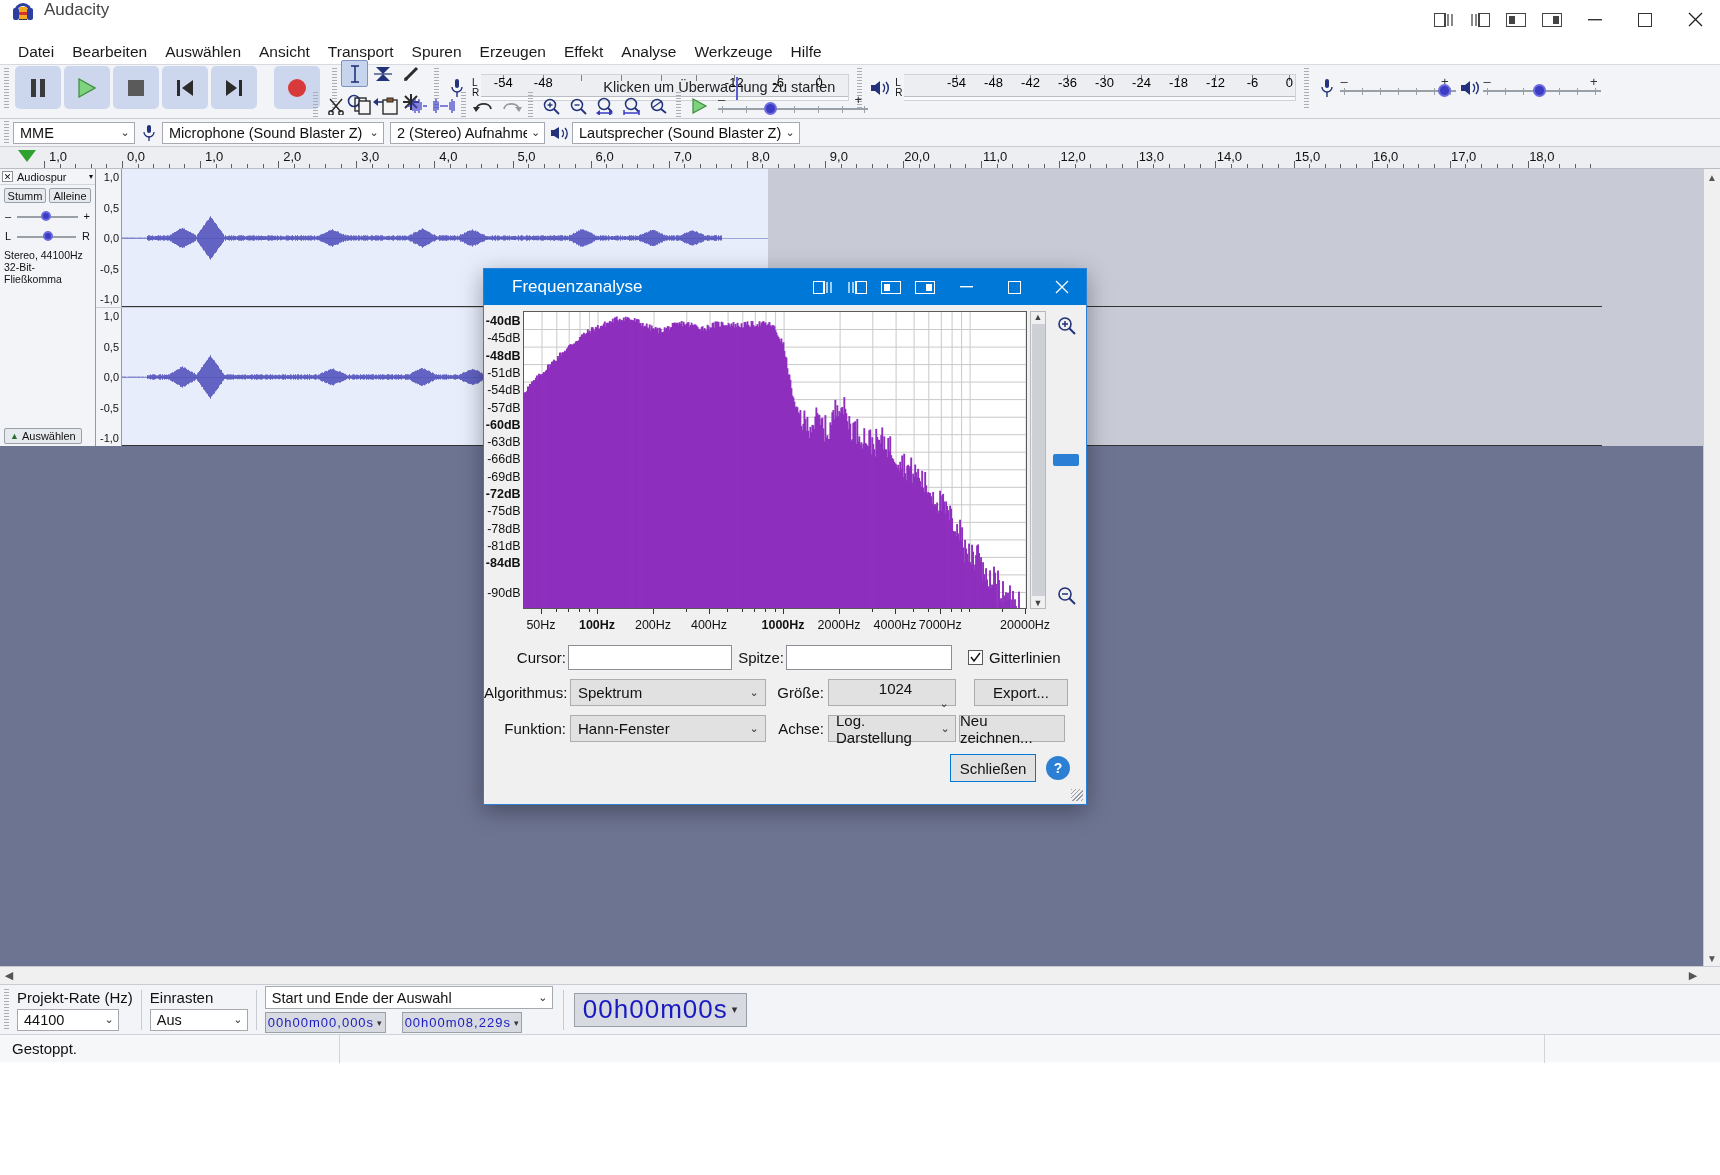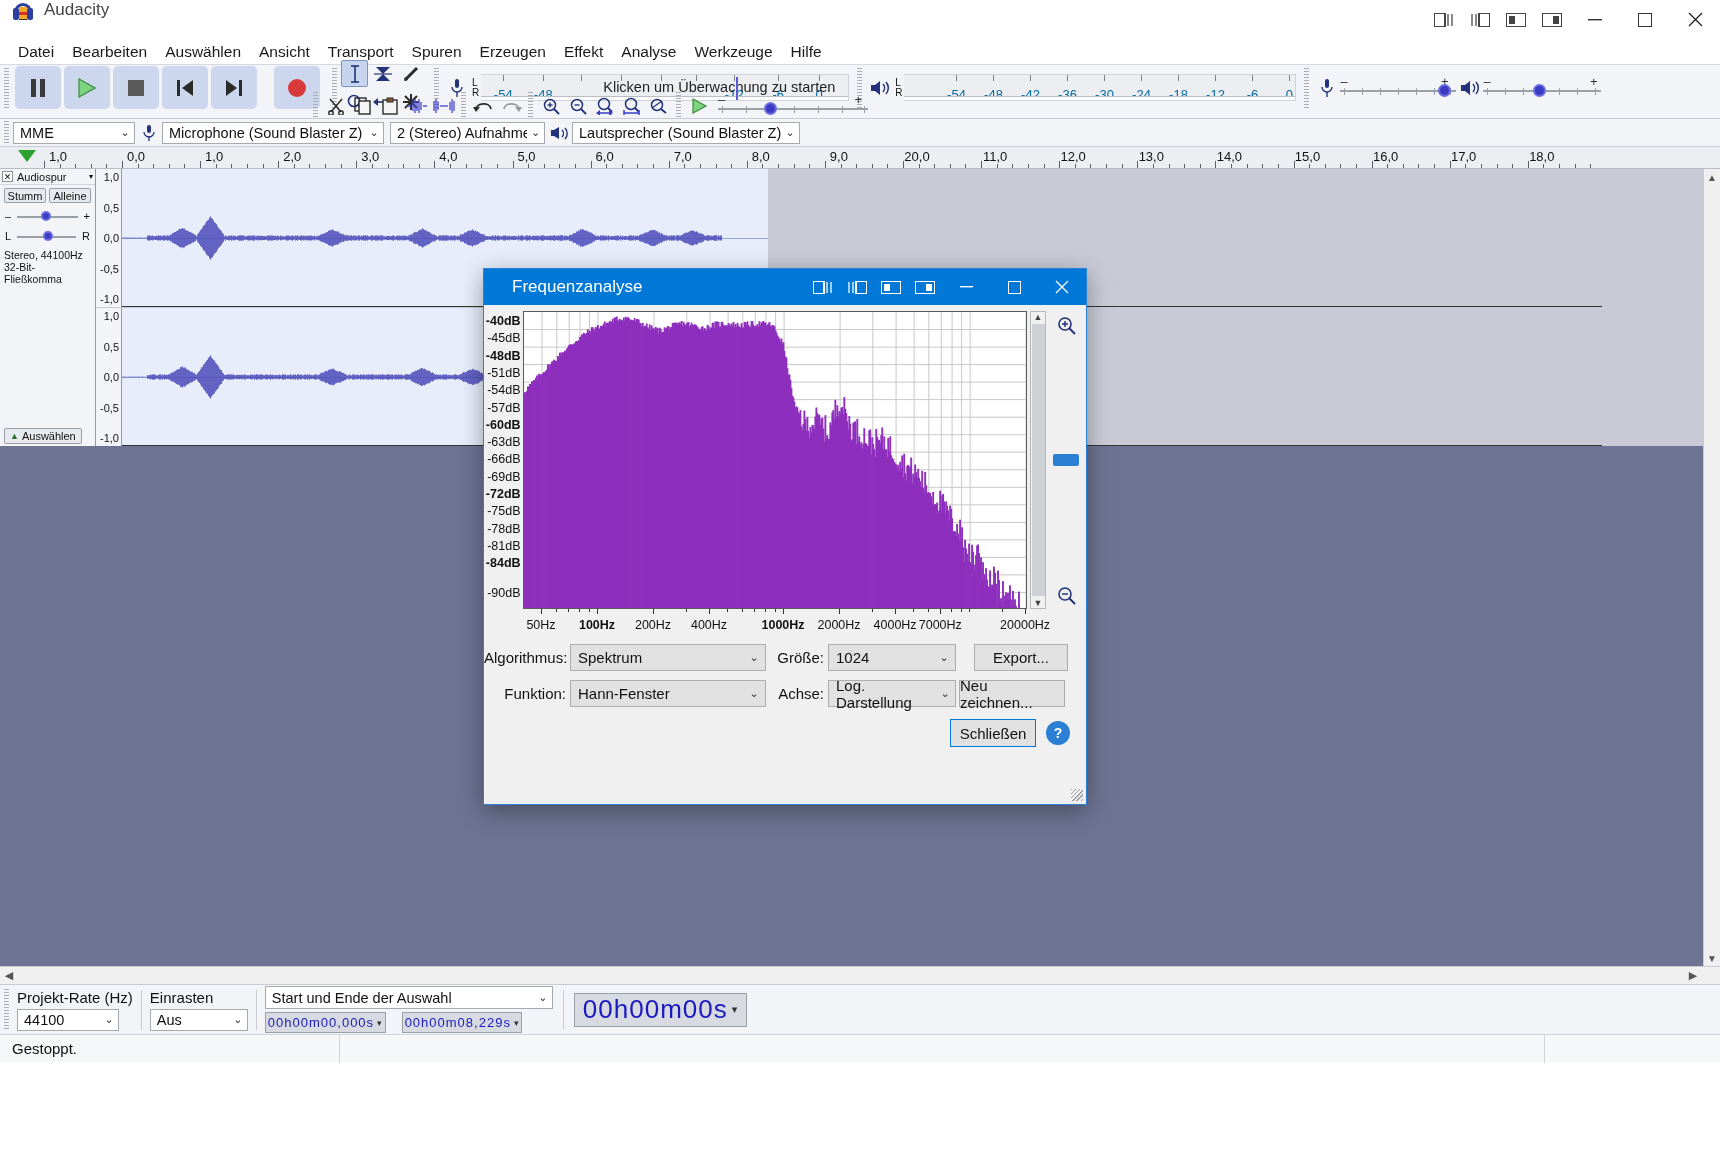--- a/index.html
+++ b/index.html
@@ -75,21 +75,21 @@
   .meter .lr{
     font-size:10px;line-height:10px;color:#111;display:flex;flex-direction:column;
     justify-content:center;padding:0 2px;
   }
   .meter .bar{
     position:relative;background:#fbfbfb;border:1px solid #cfd3d8;border-left:none;
     height:27px;overflow:hidden;
   }
   .meter .ruler{ position:absolute;inset:0; }
   .meter .tick{ position:absolute;top:0;width:1px;height:6px;background:#808080; }
-  .meter .lbl{ position:absolute;top:12px;font-size:13px;color:#0369a1;transform:translateX(-50%); }
+  .meter .lbl{ position:absolute;top:0;font-size:13px;color:#000000;transform:translateX(-50%); }
   .meter .midline{position:absolute;left:0;right:0;top:15px;height:1px;background:#c9ccd1;}
   .meter .hint{ position:absolute;top:4px;font-size:14.5px;color:#222;white-space:nowrap; }
   .meter .playhead{position:absolute;top:2px;width:2px;height:23px;background:#5b5bd6;}
 
   
   .slider{ position:relative;height:24px;width:120px; }
   .slider .track{ position:absolute;left:0;right:0;top:14px;height:2px;background:#9aa0a8; }
   .slider .notch{ position:absolute;top:12px;width:1px;height:7px;background:#9aa0a8; }
   .slider .thumb{
     position:absolute;top:8px;width:13px;height:13px;border-radius:50%;
@@ -1643,29 +1643,47 @@
         <div class="ft" style="left: 251.56px; height: 3px;"></div>
         <div class="ft" style="left: 348.836px; height: 3px;"></div>
         <div class="ft" style="left: 390.109px; height: 3px;"></div>
         <div class="ft" style="left: 404.84px; height: 3px;"></div>
         <div class="ft" style="left: 428.083px; height: 3px;"></div>
         <div class="ft" style="left: 437.6px; height: 3px;"></div>
         <div class="ft" style="left: 446.112px; height: 3px;"></div>
         <div class="ft" style="left: 478.872px; height: 3px;"></div>
       </div>
 
+    <div class="fields">
+      <div style="width:82px;text-align:right;">Cursor:</div>
+      <div class="txtbox" style="width:164px;margin-left:2px;">
+        <span style="padding-left:4px;font-size:14px;"></span>
+      </div>
+      <div style="width:52px;text-align:right;">Spitze:</div>
+      <div class="txtbox" style="width:166px;margin-left:2px;">
+        <span style="padding-left:4px;font-size:14px;"></span>
+      </div>
+      <div style="display:flex;align-items:center;gap:6px;margin-left:16px;">
+        <div class="chk">
+          <svg width="11" height="11">
+              <polyline points="1,5 4,9 10,1" fill="none" stroke="#111" stroke-width="1.4"></polyline>
+            </svg>
+        </div>
+        <span>Gitterlinien</span>
+      </div>
+    </div>
 
     <div class="ctrl-row">
       <div style="width:82px;text-align:right;">Algorithmus:</div>
       <div class="dd" style="width:196px;margin-left:4px;">
         <span>Spektrum</span>
         <span class="cv">⌄</span>
       </div>
       <div style="width:48px;text-align:right;margin-left:10px;">Größe:</div>
-      <div class="dd" style="width:128px;margin-left:4px;">
+      <div class="dd" style="width:128px;margin-left:4px;flex-direction:column;">
         <span>1024</span>
         <span class="cv">⌄</span>
       </div>
       <div class="pbtn" style="width:94px;margin-left:18px;">Export...</div>
     </div>
 
     <div class="ctrl-row">
       <div style="width:82px;text-align:right;">Funktion:</div>
       <div class="dd" style="width:196px;margin-left:4px;">
         <span>Hann-Fenster</span>

